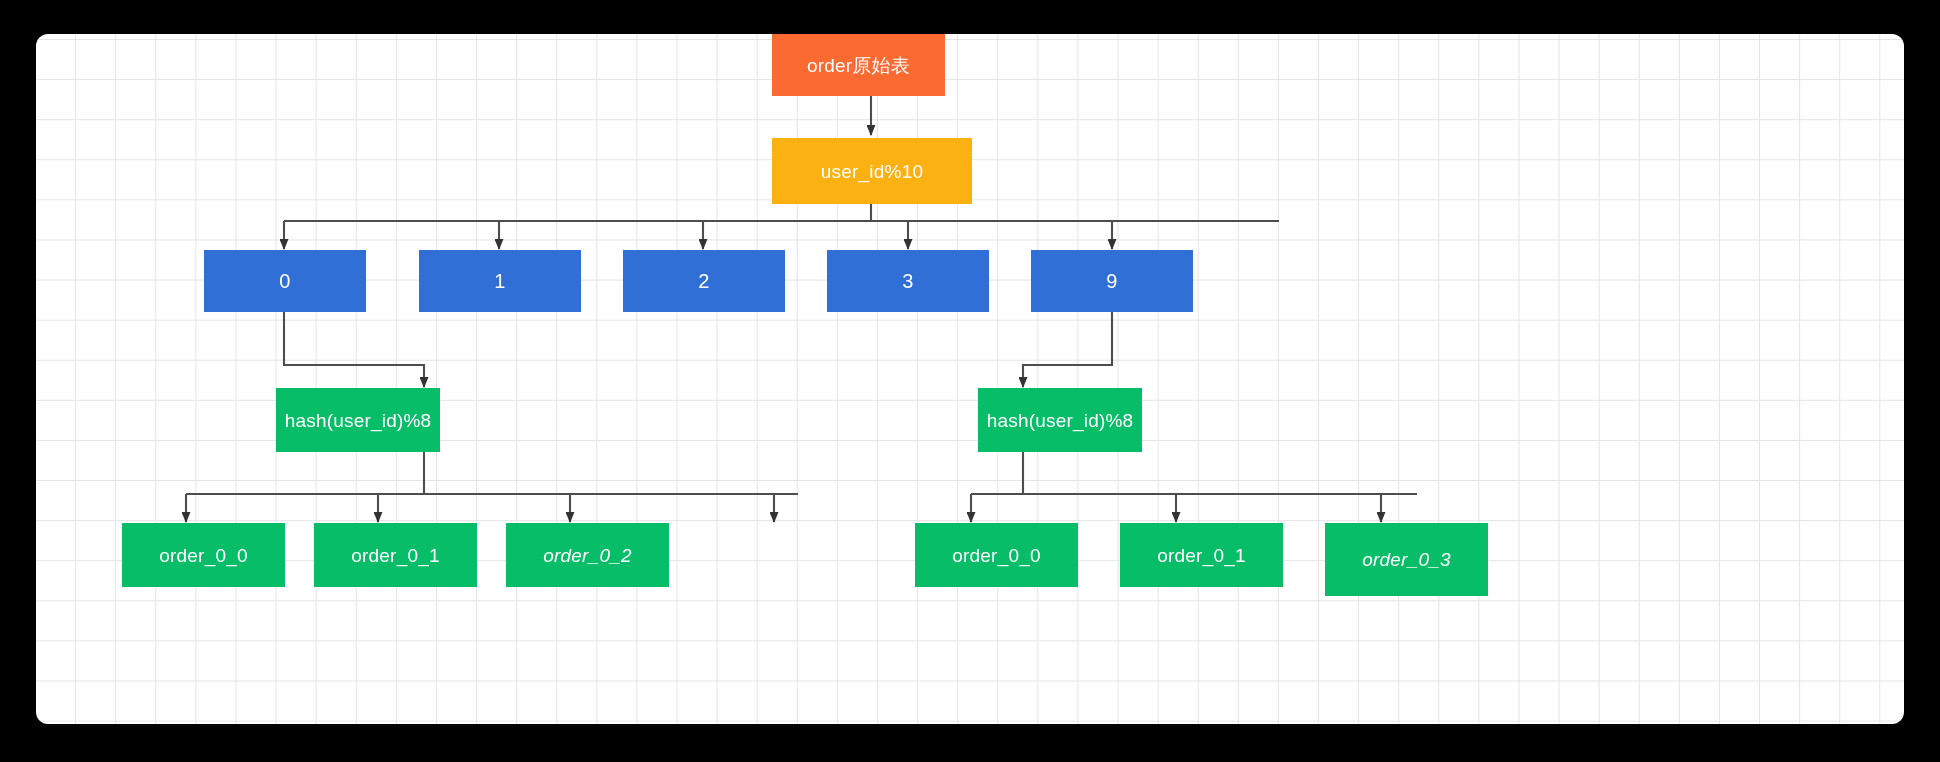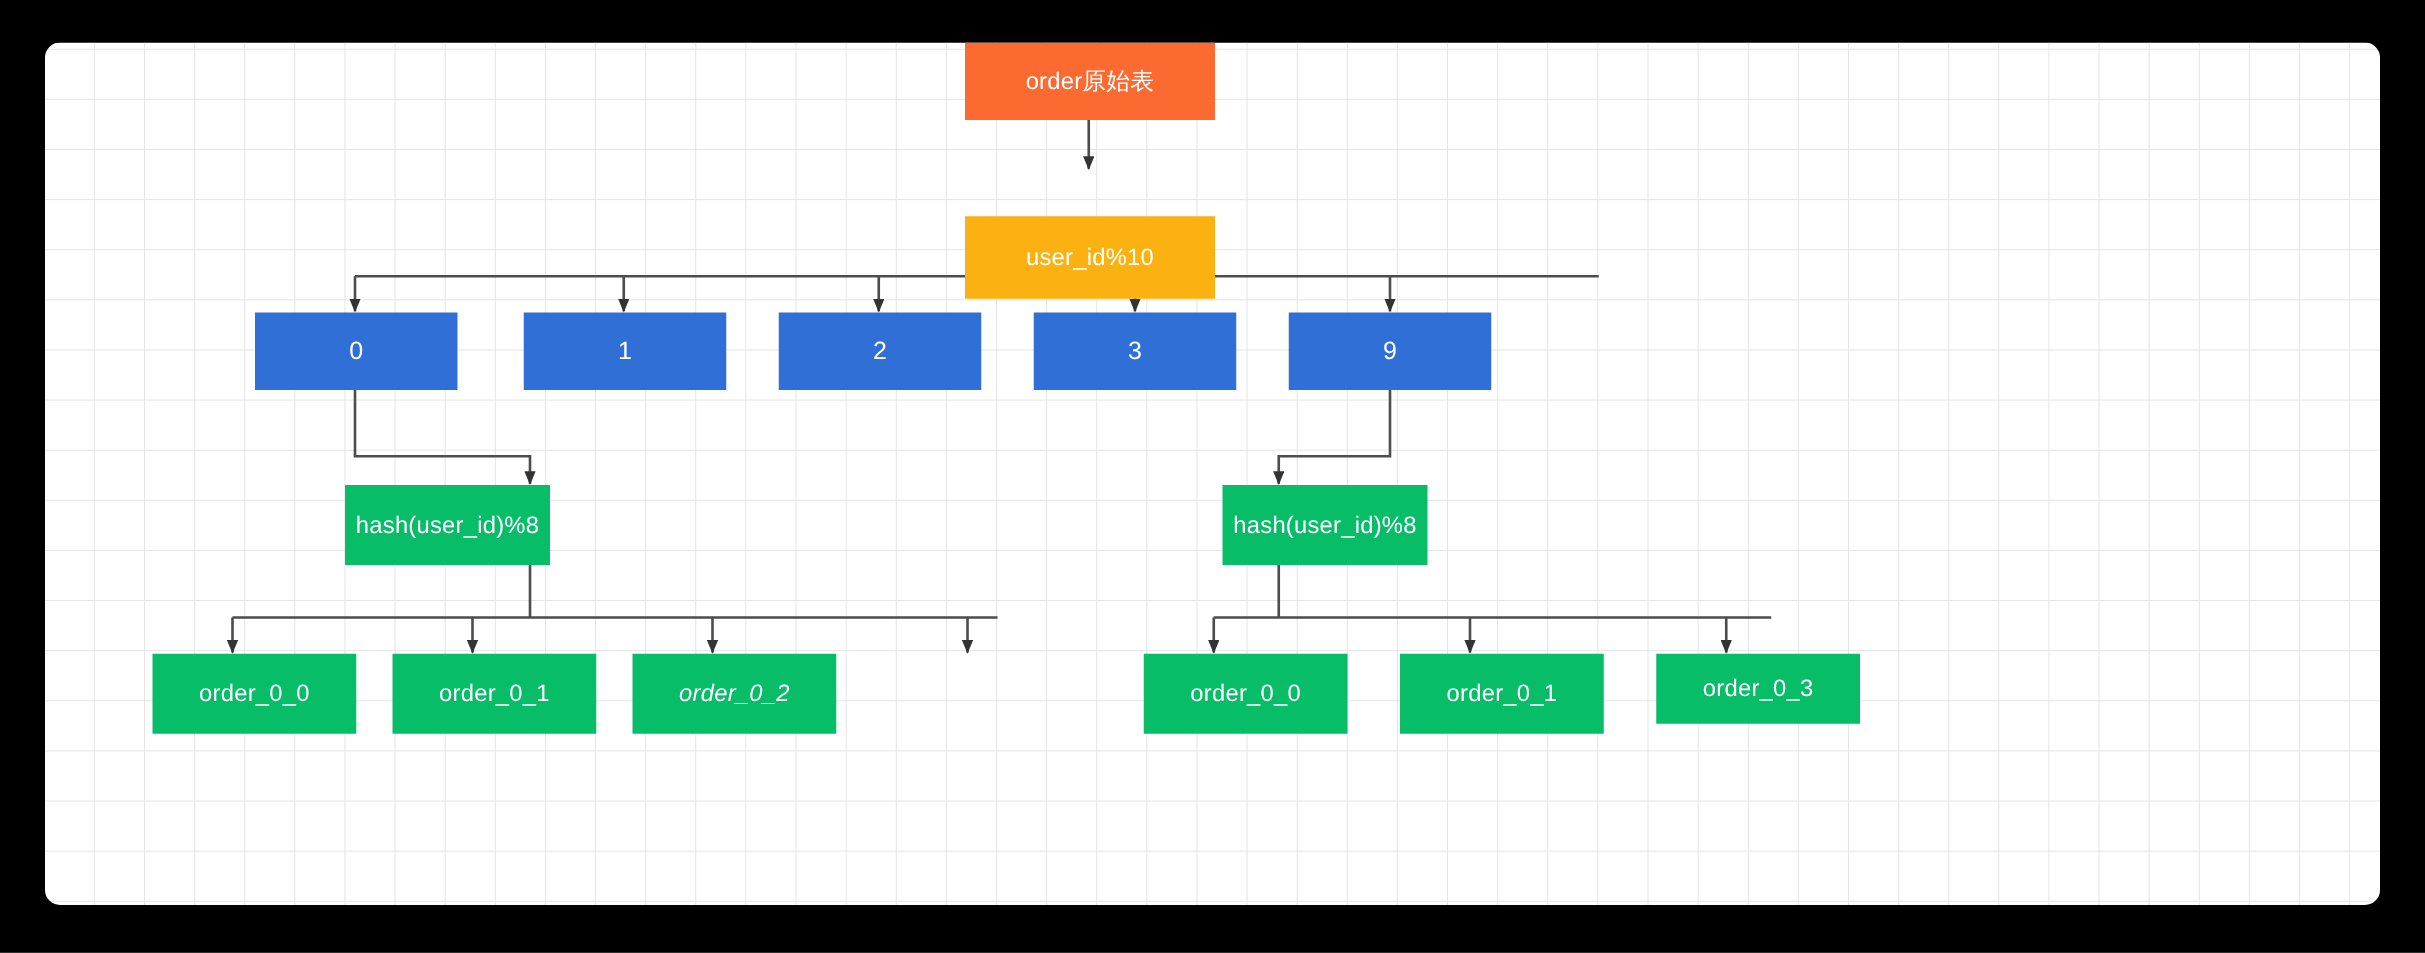--- a/index.html
+++ b/index.html
@@ -49,21 +49,21 @@
     justify-content: center;
     color: #ffffff;
     font-size: 19px;
     line-height: 1;
     letter-spacing: .2px;
     white-space: nowrap;
     user-select: none;
   }
   .node.root   { background: #fb6а31; }
   .node.root   { background: #fb6a31; }
-  .node.route  { background: #fcb112; margin-top: 35px; }
+  .node.route  { background: #fcb112; }
   .node.shard  { background: #306fd6; }
   .node.hash   { background: #07bd67; }
   .node.table  { background: #07bd67; }
   .node.shard  { font-size: 20px; }
 </style>
 </head>
 <body>
 
 <div id="screen">
 
@@ -99,35 +99,35 @@
         <path d="M738,460 L738,488" marker-end="url(#ah)"></path>
 
         <path d="M987,418 L987,460"></path>
         <path d="M935,460 L1381,460"></path>
         <path d="M935,460 L935,488" marker-end="url(#ah)"></path>
         <path d="M1140,460 L1140,488" marker-end="url(#ah)"></path>
         <path d="M1345,460 L1345,488" marker-end="url(#ah)"></path>
       </g>
     </svg>
 
-    <div class="node root" style="left:736px; top:0px; width:200px; height:62px;">order原始表</div>
+    <div class="node root" style="left:736px; top:0px; width:173px; height:62px;">order原始表</div>
 
     <div class="node route" style="left:736px; top:104px; width:200px; height:66px;">user_id%10</div>
 
     <div class="node shard" style="left:168px; top:216px; width:162px; height:62px;">0</div>
     <div class="node shard" style="left:383px; top:216px; width:162px; height:62px;">1</div>
     <div class="node shard" style="left:587px; top:216px; width:162px; height:62px;">2</div>
     <div class="node shard" style="left:791px; top:216px; width:162px; height:62px;">3</div>
     <div class="node shard" style="left:995px; top:216px; width:162px; height:62px;">9</div>
 
     <div class="node hash" style="left:240px; top:354px; width:164px; height:64px;">hash(user_id)%8</div>
     <div class="node hash" style="left:942px; top:354px; width:164px; height:64px;">hash(user_id)%8</div>
 
     <div class="node table" style="left:86px; top:489px; width:163px; height:64px;">order_0_0</div>
     <div class="node table" style="left:278px; top:489px; width:163px; height:64px;">order_0_1</div>
     <div class="node table" style="left:470px; top:489px; width:163px; height:64px;font-style:italic;">order_0_2</div>
 
     <div class="node table" style="left:879px; top:489px; width:163px; height:64px;">order_0_0</div>
     <div class="node table" style="left:1084px; top:489px; width:163px; height:64px;">order_0_1</div>
-    <div class="node table" style="left:1289px; top:489px; width:163px; height:56px;">order_0_3</div>
+    <div class="node table" style="left:1289px; top:489px; width:163px; height:73px;font-style:italic;">order_0_3</div>
 
   </div>
 </div>
 
 </body></html>

